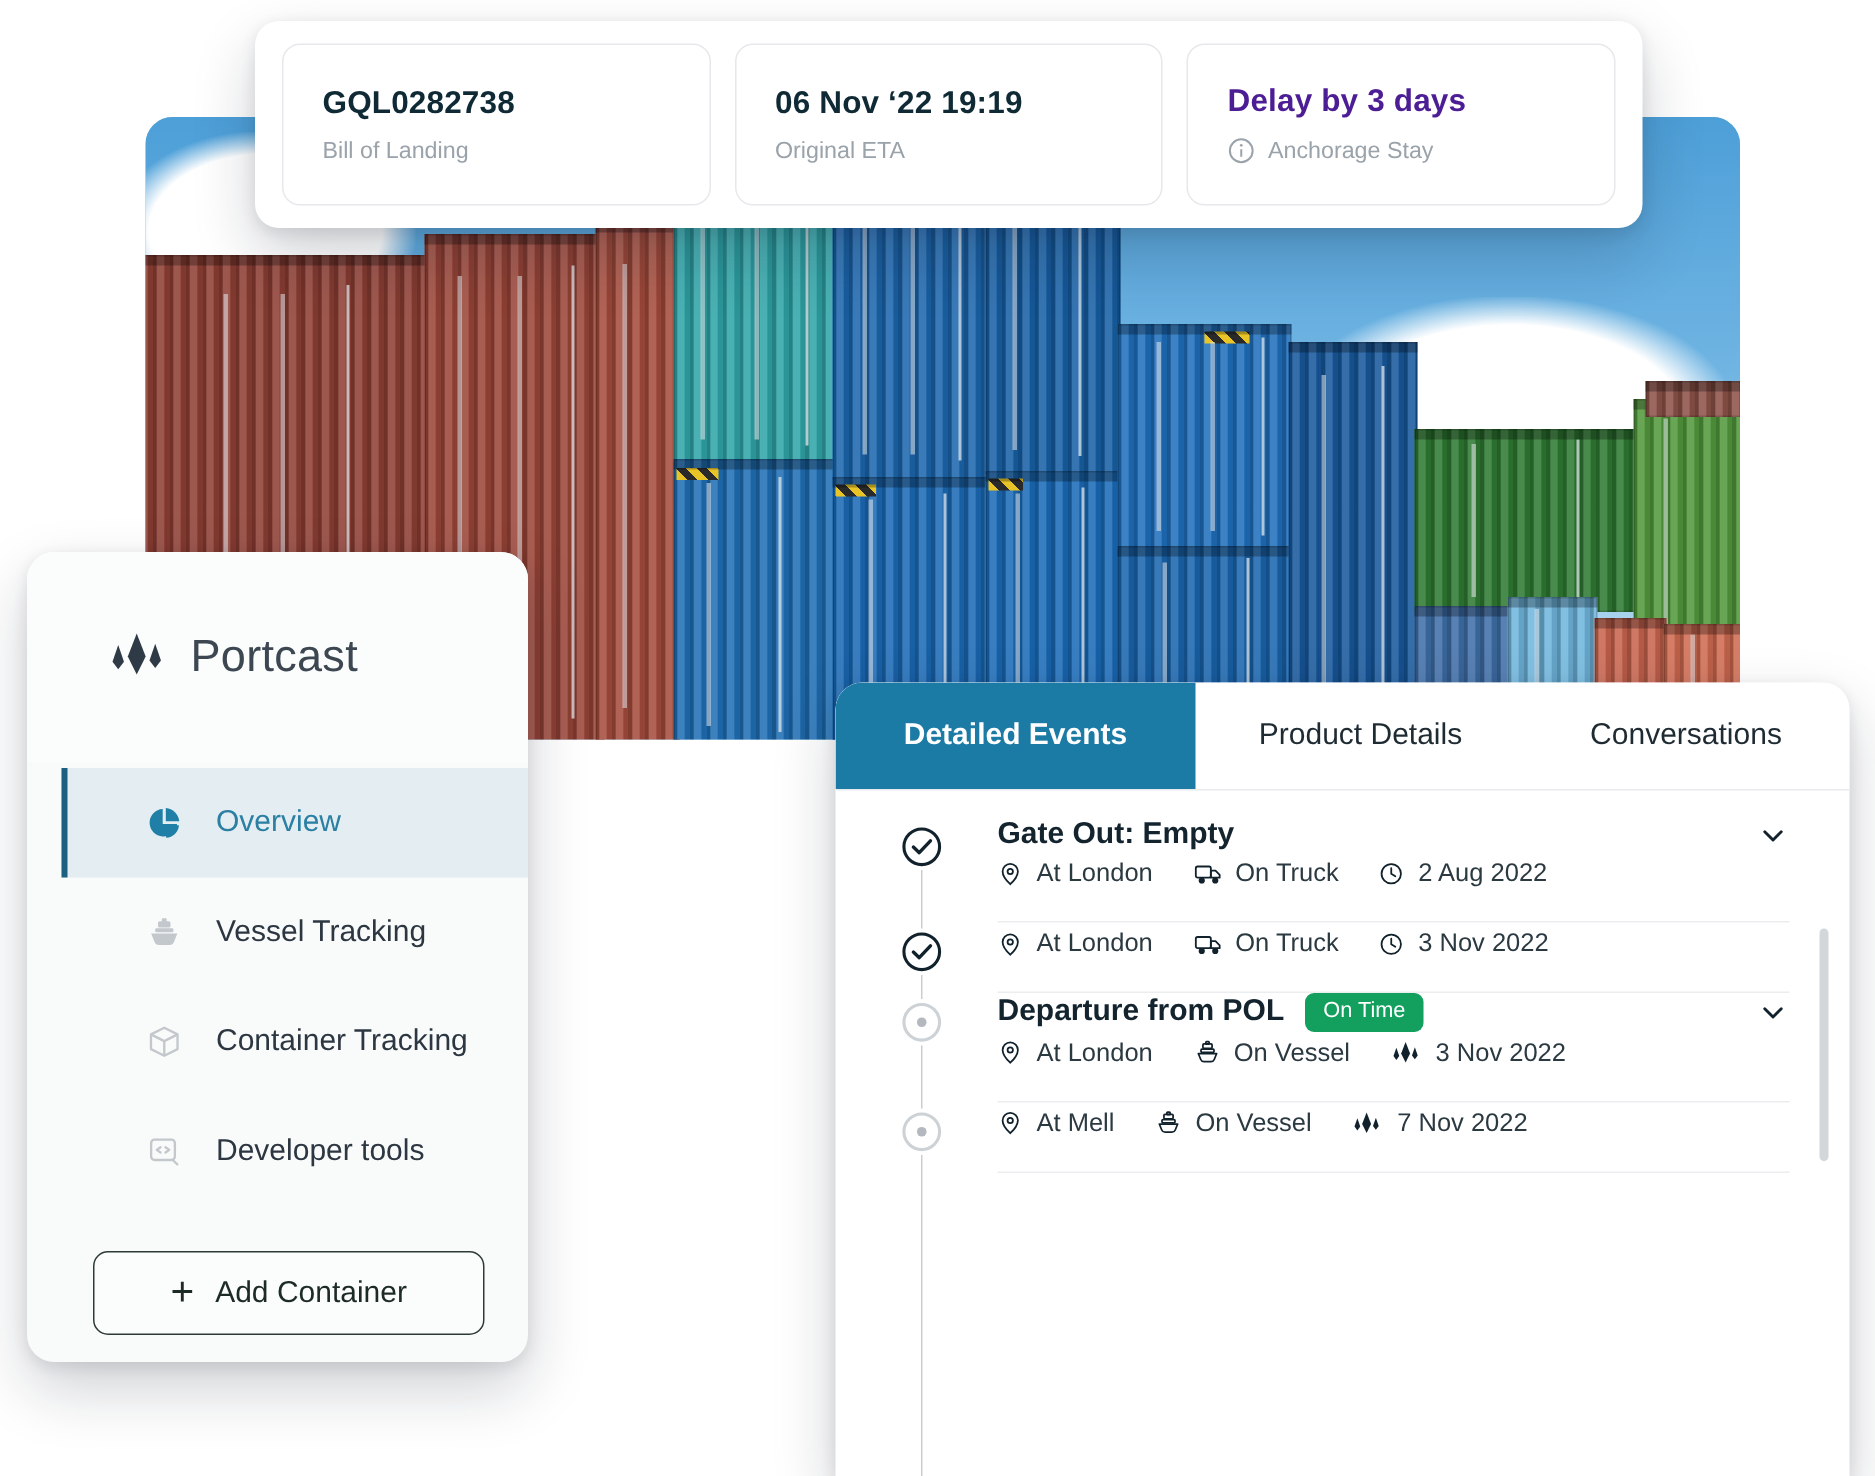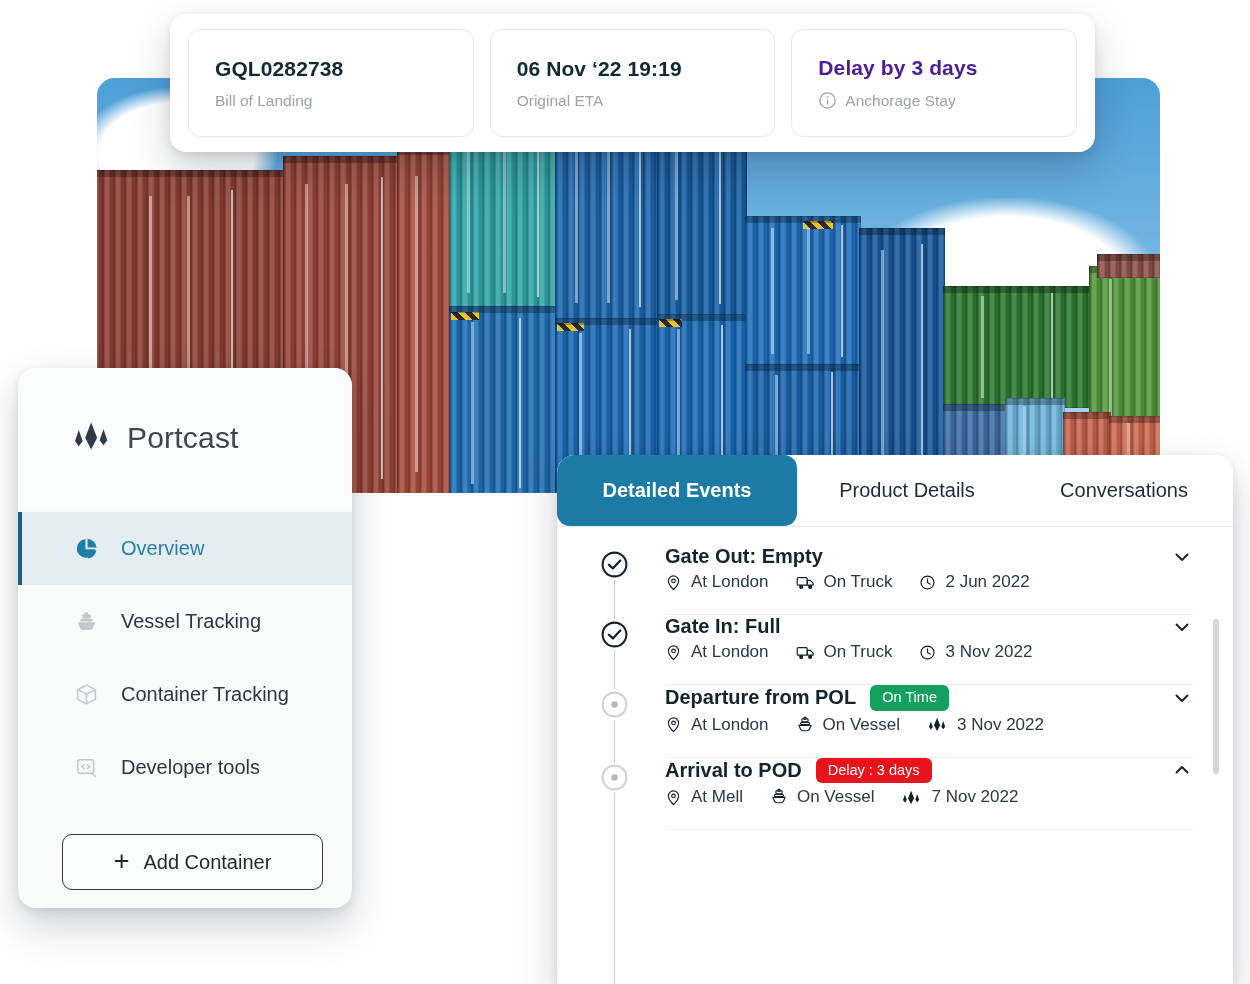--- a/index.html
+++ b/index.html
@@ -132,21 +132,21 @@
     align-items: center;
     gap: 16px;
     padding: 0 0 0 55px;
     background: #fbfcfc;
   }
   .brand-name {
     font-size: 30px;
     color: #3d4752;
     letter-spacing: .2px;
   }
-  .nav { padding-top: 4px; }
+  .nav { padding-top: 4px; padding-left: 23px; }
   .nav-item {
     height: 73px;
     display: flex;
     align-items: center;
     gap: 22px;
     padding-left: 55px;
     font-size: 20px;
     color: #2d3742;
     position: relative;
     cursor: pointer;
@@ -201,21 +201,20 @@
     background: #fff;
   }
   .tab {
     display: flex;
     align-items: center;
     justify-content: center;
     font-size: 20px;
     color: #1f2b33;
     cursor: pointer;
     padding: 0 30px;
-    border-radius: 13px;
   }
   .tab:nth-child(1) { width: 240px; }
   .tab:nth-child(2) { width: 218px; padding-left: 32px; }
   .tab:nth-child(3) { flex: 1; justify-content: center; }
   .tab.active {
     background: #1c7ba5;
     color: #ffffff;
     font-weight: bold;
   }
 
@@ -552,41 +551,33 @@
               </svg>
             </span>
             <span>On Truck</span>
             <span class="gap"></span>
             <span class="meta-icon">
               <svg width="17" height="17" viewBox="0 0 20 20" fill="none" stroke="#11222c" stroke-width="1.4" stroke-linecap="round">
                 <circle cx="10" cy="10" r="7.6"></circle>
                 <path d="M10 5.6 V10 L13.2 12"></path>
               </svg>
             </span>
-            <span>2 Jun 2022</span>
+            <span>2 Aug 2022</span>
           </div>
         </div>
       </div>
 
       <div class="event">
         <div class="marker">
           <svg width="31" height="31" viewBox="0 0 30 30" fill="none" stroke="#11222c" stroke-width="2">
             <circle cx="15" cy="15" r="11.5"></circle>
             <path d="M9.6 15.2 L13.4 18.8 L20.6 11.2" stroke-width="2.2" stroke-linecap="round" stroke-linejoin="round"></path>
           </svg>
         </div>
         <div class="event-body">
-          <div class="event-head">
-            <span class="event-title">Gate In: Full</span>
-            <span class="chev">
-              <svg width="20" height="20" viewBox="0 0 20 20" fill="none" stroke="#11222c" stroke-width="1.9" stroke-linecap="round" stroke-linejoin="round">
-                <path d="M4.5 7.5 L10 13 L15.5 7.5"></path>
-              </svg>
-            </span>
-          </div>
           <div class="meta">
             <span class="meta-icon">
               <svg width="17" height="17" viewBox="0 0 20 20" fill="none" stroke="#11222c" stroke-width="1.4">
                 <path d="M10 18.2 C10 18.2 16 12.6 16 8.2 A6 6 0 0 0 4 8.2 C4 12.6 10 18.2 10 18.2 Z"></path>
                 <circle cx="10" cy="8.2" r="2.1"></circle>
               </svg>
             </span>
             <span>At London</span>
             <span class="gap"></span>
             <span class="meta-icon">
@@ -661,29 +652,20 @@
       </div>
 
       <div class="event">
         <div class="marker">
           <svg width="31" height="31" viewBox="0 0 30 30" fill="none">
             <circle cx="15" cy="15" r="11.5" stroke="#cdd2d6" stroke-width="2"></circle>
             <circle cx="15" cy="15" r="3.1" fill="#b3b9be"></circle>
           </svg>
         </div>
         <div class="event-body">
-          <div class="event-head">
-            <span class="event-title">Arrival to POD</span>
-            <span class="badge delay">Delay : 3 days</span>
-            <span class="chev">
-              <svg width="20" height="20" viewBox="0 0 20 20" fill="none" stroke="#11222c" stroke-width="1.9" stroke-linecap="round" stroke-linejoin="round">
-                <path d="M4.5 12.5 L10 7 L15.5 12.5"></path>
-              </svg>
-            </span>
-          </div>
           <div class="meta">
             <span class="meta-icon">
               <svg width="17" height="17" viewBox="0 0 20 20" fill="none" stroke="#11222c" stroke-width="1.4">
                 <path d="M10 18.2 C10 18.2 16 12.6 16 8.2 A6 6 0 0 0 4 8.2 C4 12.6 10 18.2 10 18.2 Z"></path>
                 <circle cx="10" cy="8.2" r="2.1"></circle>
               </svg>
             </span>
             <span>At Mell</span>
             <span class="gap"></span>
             <span class="meta-icon">

